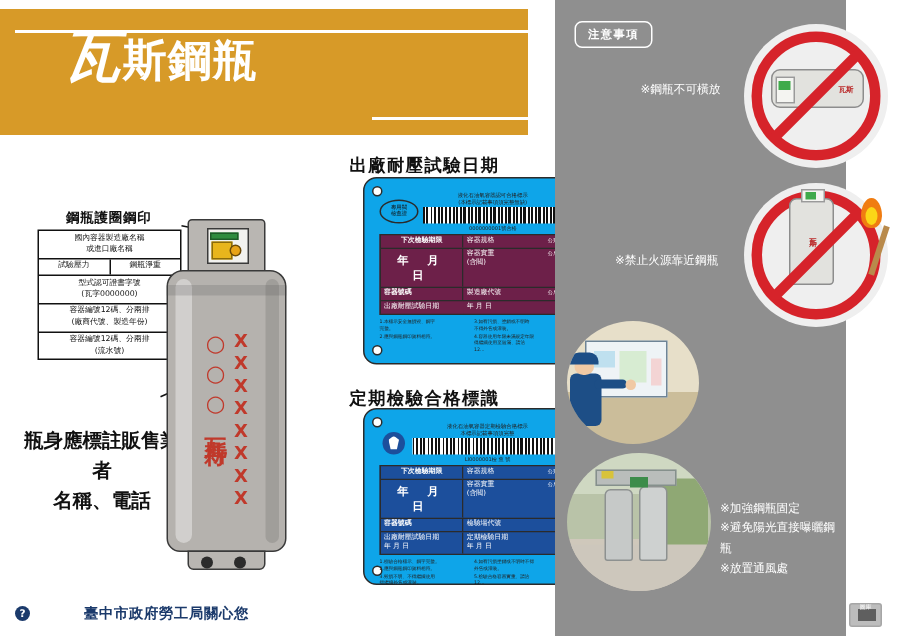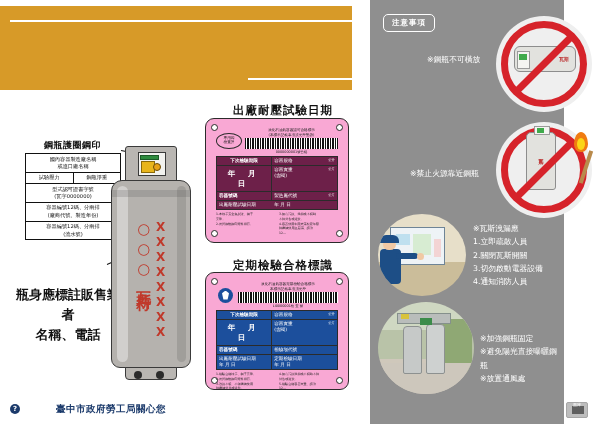--- a/index.html
+++ b/index.html
@@ -58,21 +58,21 @@
   .cyl-foot { position:absolute; left:17px; top:221px; width:52px; height:13px; background:#b9b6b2;
               border:1.6px solid #3a3a3a; border-radius:0 0 4px 4px; }
   .foot-dot { position:absolute; top:225px; width:8px; height:8px; background:#2b2b2b; border-radius:50%; }
   .cyl-text { position:absolute; left:27px; top:74px; writing-mode:vertical-rl; text-orientation:upright;
               color:#c0392b; font-weight:bold; font-size:15px; letter-spacing:2px; line-height:1.05; }
   .cyl-phone { position:absolute; left:46px; top:74px; writing-mode:vertical-rl; text-orientation:upright;
                color:#c0392b; font-weight:bold; font-size:12px; letter-spacing:1px; line-height:1.05; }
 
   
   .card-head { position:absolute; font-size:11.5px; font-weight:bold; color:#111; letter-spacing:1px; white-space:nowrap; }
-  .plate { position:absolute; background:#f9a8d4; border:1.4px solid #2b2b2b; border-radius:9px; }
+  .plate { position:absolute; background:#0ea5e9; border:1.4px solid #2b2b2b; border-radius:9px;margin-left:37px; }
   .hole { position:absolute; width:7px; height:7px; border:1.3px solid #2b2b2b; border-radius:50%; background:#fff; }
 
   .plate-inner { position:absolute; left:10px; right:10px; top:9px; }
   .pl-top { display:flex; align-items:center; gap:3px; height:26px; }
   .pl-oval { width:26px; height:16px; border:1px solid #2b2b2b; border-radius:50%;
              font-size:3.6px; line-height:1.25; text-align:center; padding-top:2px; color:#111; }
   .pl-barwrap { flex:1; text-align:center; }
   .pl-cn { font-size:3.6px; color:#222; line-height:1.25; }
   .bars { height:11px; width:100%; margin-top:1px;
           background:repeating-linear-gradient(90deg,#111 0 1.2px,#fff 1.2px 2px,#111 2px 3.6px,#fff 3.6px 5px); }
@@ -164,20 +164,21 @@
 <body>
 
 <div class="page">
 
   <div class="left">
 
     <div class="banner">
       <div class="banner-line1"></div>
       <div class="banner-line2"></div>
     </div>
+    <div class="title-a"><span class="big">瓦</span><span>斯鋼瓶</span></div>
 
     <div class="stamp-title">鋼瓶護圈鋼印</div>
     <div class="lead-stamp"></div>
     <div class="stamp-box">
       <div class="r">
           <div class="c" style="white-space:pre-line">國內容器製造廠名稱
 或進口廠名稱</div>
         </div>
       <div class="r">
         <div class="c sep">試驗壓力</div>
@@ -350,25 +351,20 @@
       <div class="wall"></div>
       <div class="w1"></div>
       <div class="w2"></div>
       <div class="w3"></div>
       <div class="man-b"></div>
       <div class="arm"></div>
       <div class="hand"></div>
       <div class="man-h"></div>
       <div class="man-c"></div>
     </div>
-    <div class="r-cap" style="left:103px; top:222px;">※瓦斯洩漏應
-1.立即疏散人員
-2.關閉瓦斯開關
-3.切勿啟動電器設備
-4.通知消防人員</div>
 
     <div class="photo ph-out" style="left:8px; top:302px; width:96px; height:92px;">
       <div class="grass"></div>
       <div class="path"></div>
       <div class="top"></div>
       <div class="cA"></div>
       <div class="cB"></div>
       <div class="gv"></div>
       <div class="yv"></div>
     </div>

